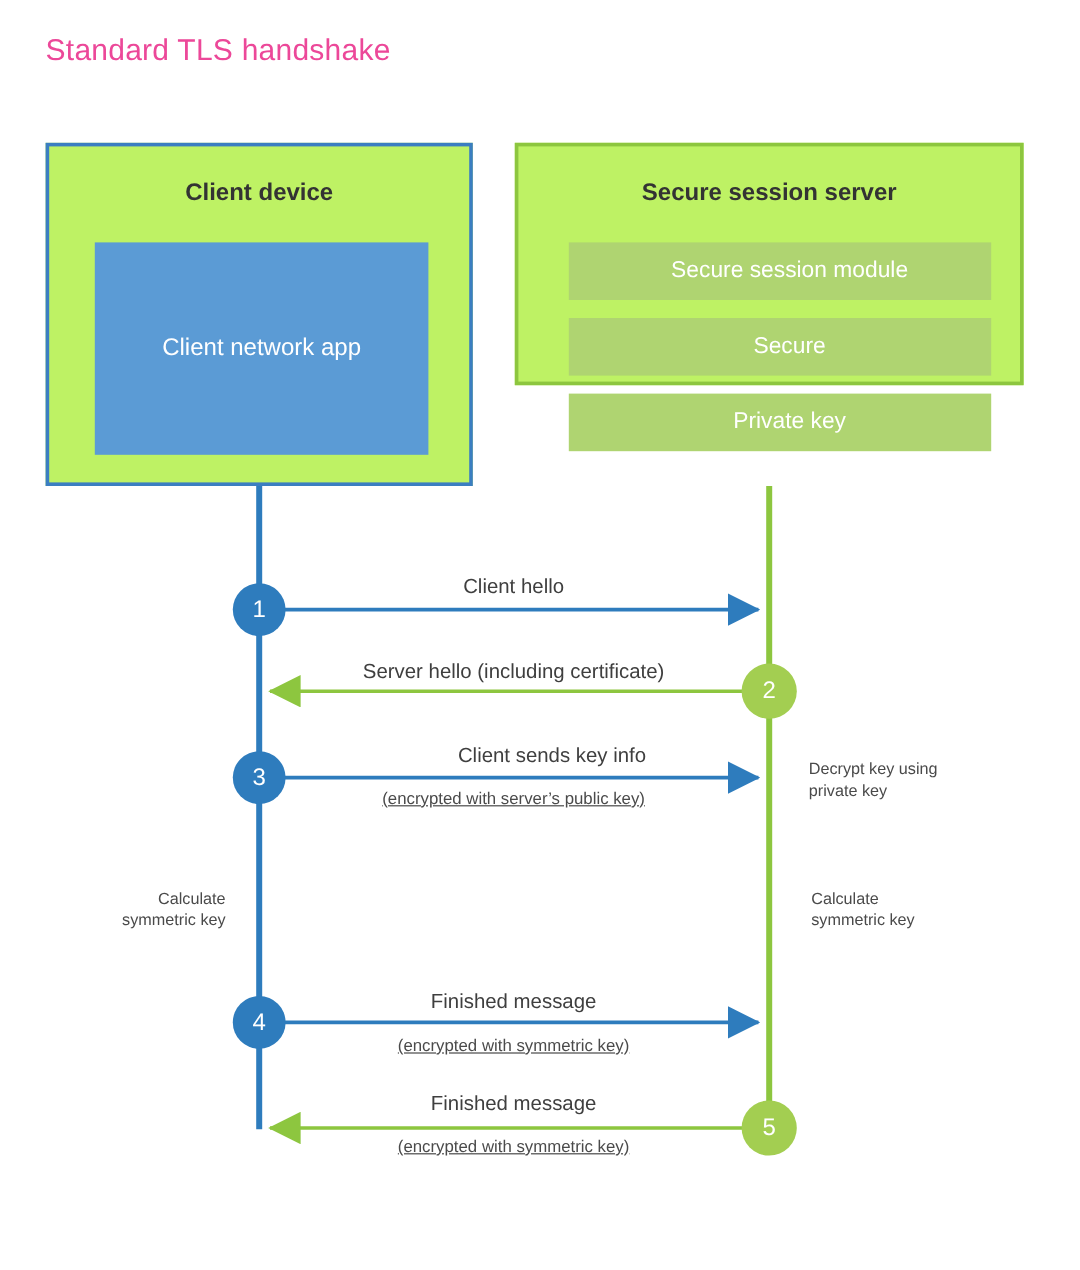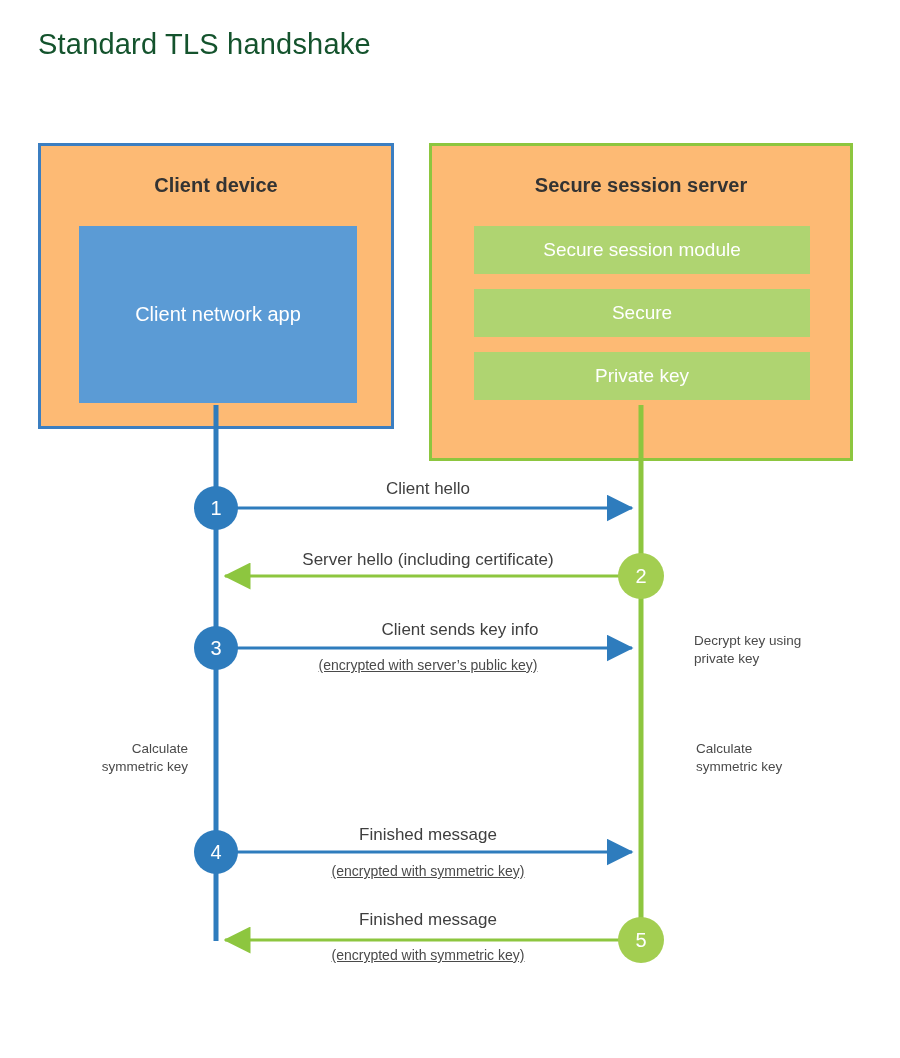--- a/index.html
+++ b/index.html
@@ -21,46 +21,45 @@
     left: 0; top: 0;
     width: 900px;
     height: 1058px;
   }
 
   
   .page-title {
     position: absolute;
     left: 38px;
     top: 28px;
-    font-size: 29px;
+    font-size: 25px;
     font-weight: 400;
-    color: #14532d;
+    color: #ec4899;
     letter-spacing: 0.2px;
     white-space: nowrap;
   }
 
   
   .entity-box {
     position: absolute;
-    background: #fdba74;
+    background: #bef264;
     box-sizing: border-box;
-    margin-top: 24px;
   }
   #client-box {
     left: 38px;
     top: 119px;
     width: 356px;
     height: 286px;
     border: 3px solid #3b7ec1;
   }
   #server-box {
     left: 429px;
     top: 119px;
     width: 424px;
-    height: 318px;
+    height: 202px;
     border: 3px solid #8dc63f;
   }
   .entity-title {
     position: absolute;
     left: 0;
     right: 0;
     top: 28px;
     text-align: center;
     font-size: 20px;
     font-weight: bold;
@@ -90,20 +89,21 @@
   
   .server-bar {
     position: absolute;
     left: 42px;
     width: 336px;
     height: 48px;
     background: #afd471;
     display: flex;
     align-items: center;
     justify-content: center;
+    padding-left: 16px;
   }
   .server-bar .bar-label {
     font-size: 19px;
     color: #ffffff;
     white-space: nowrap;
   }
   #server-bar-0 { top: 80px; }
   #server-bar-1 { top: 143px; }
   #server-bar-2 { top: 206px; }
 
@@ -160,21 +160,21 @@
 
   
   .side-note {
     position: absolute;
     font-size: 13.5px;
     color: #4a4a4a;
     line-height: 1.36;
     white-space: pre-line;
   }
   .side-note.align-right { text-align: right; }
-  .side-note.align-left  { text-align: left; margin-left: 20px; }
+  .side-note.align-left  { text-align: left; }
 </style>
 </head>
 <body>
 
 <div id="diagram-root">
 
   <div class="page-title">Standard TLS handshake</div>
 
   <div class="entity-box" id="client-box">
     <div class="entity-title">Client device</div>

